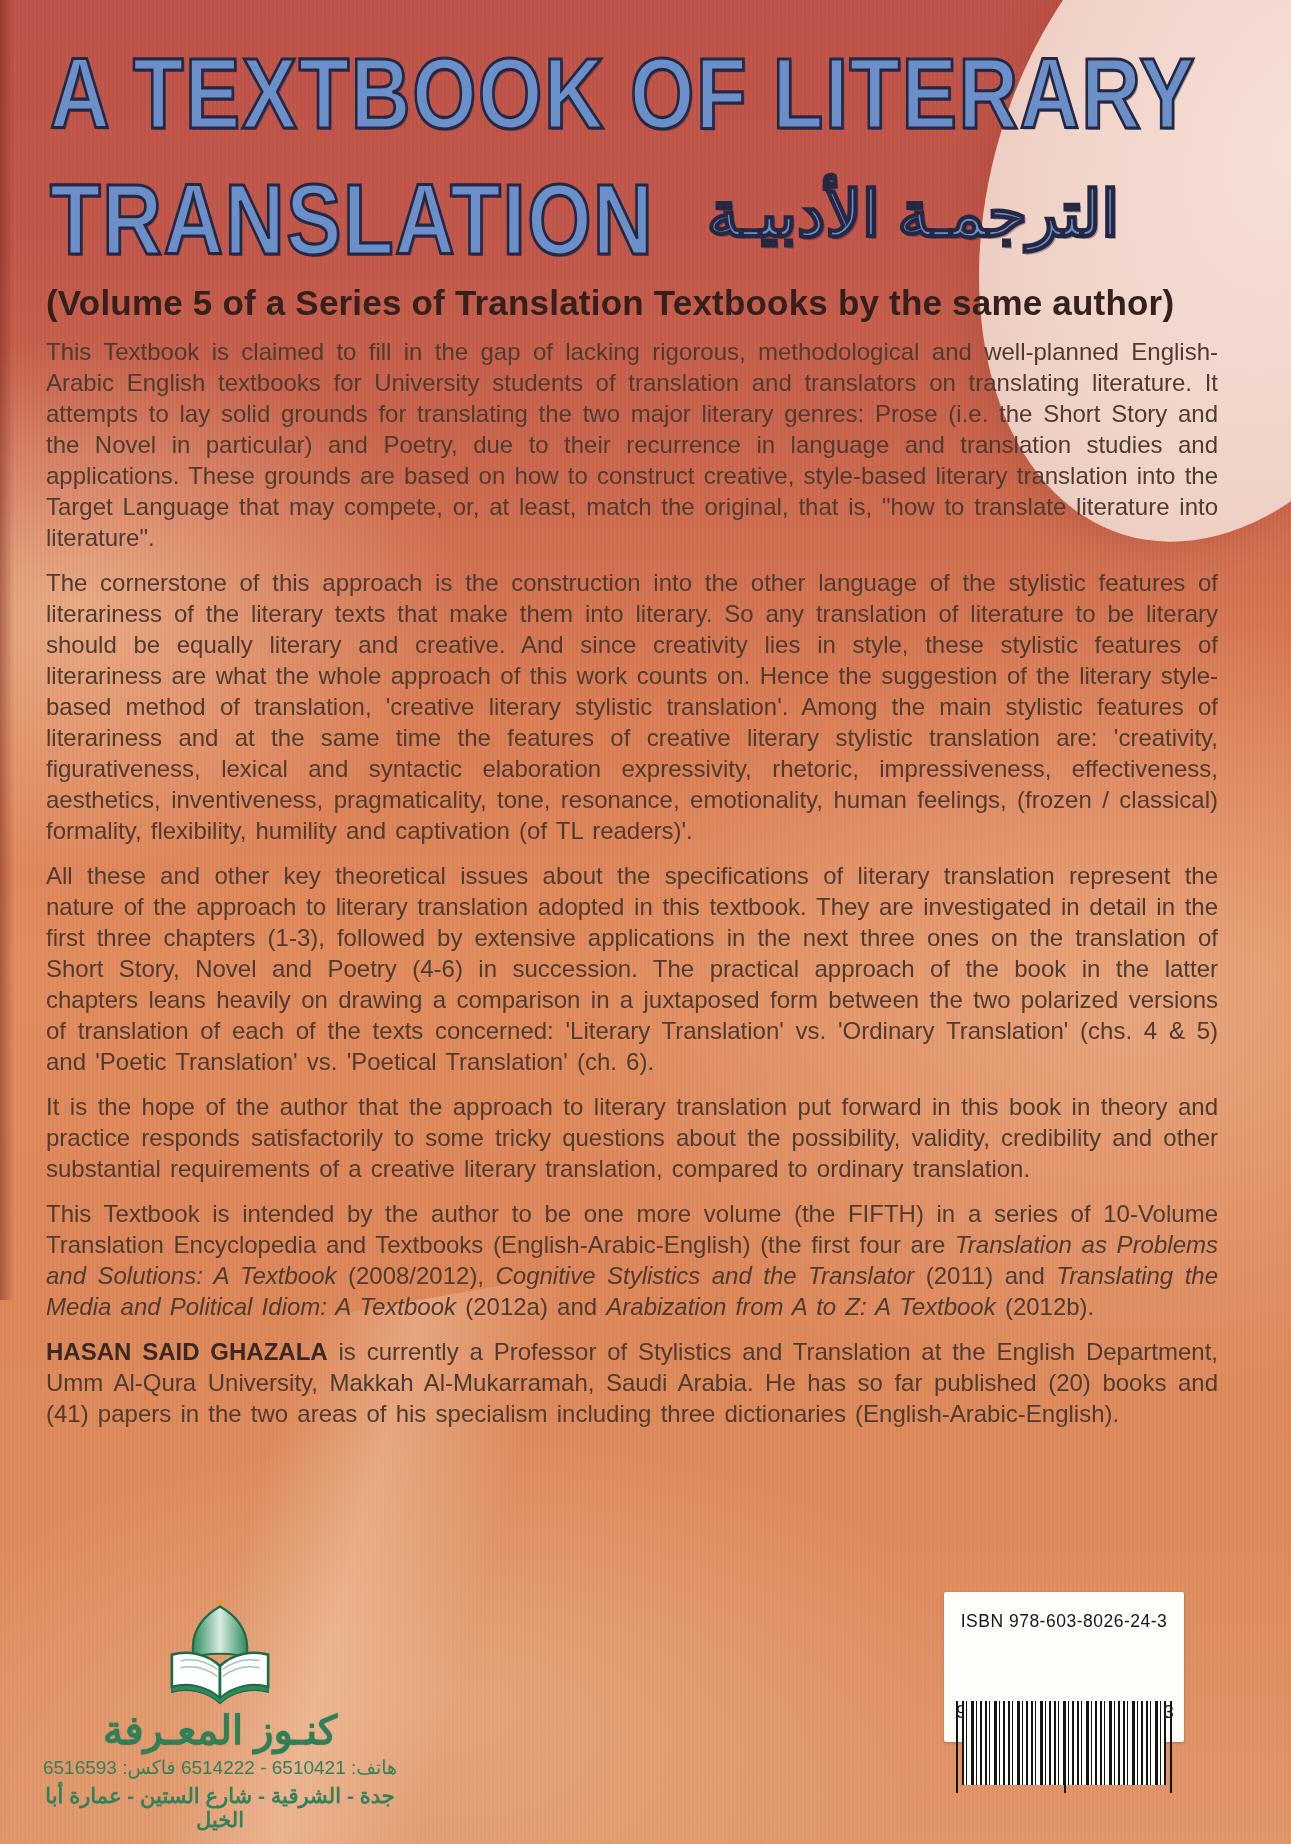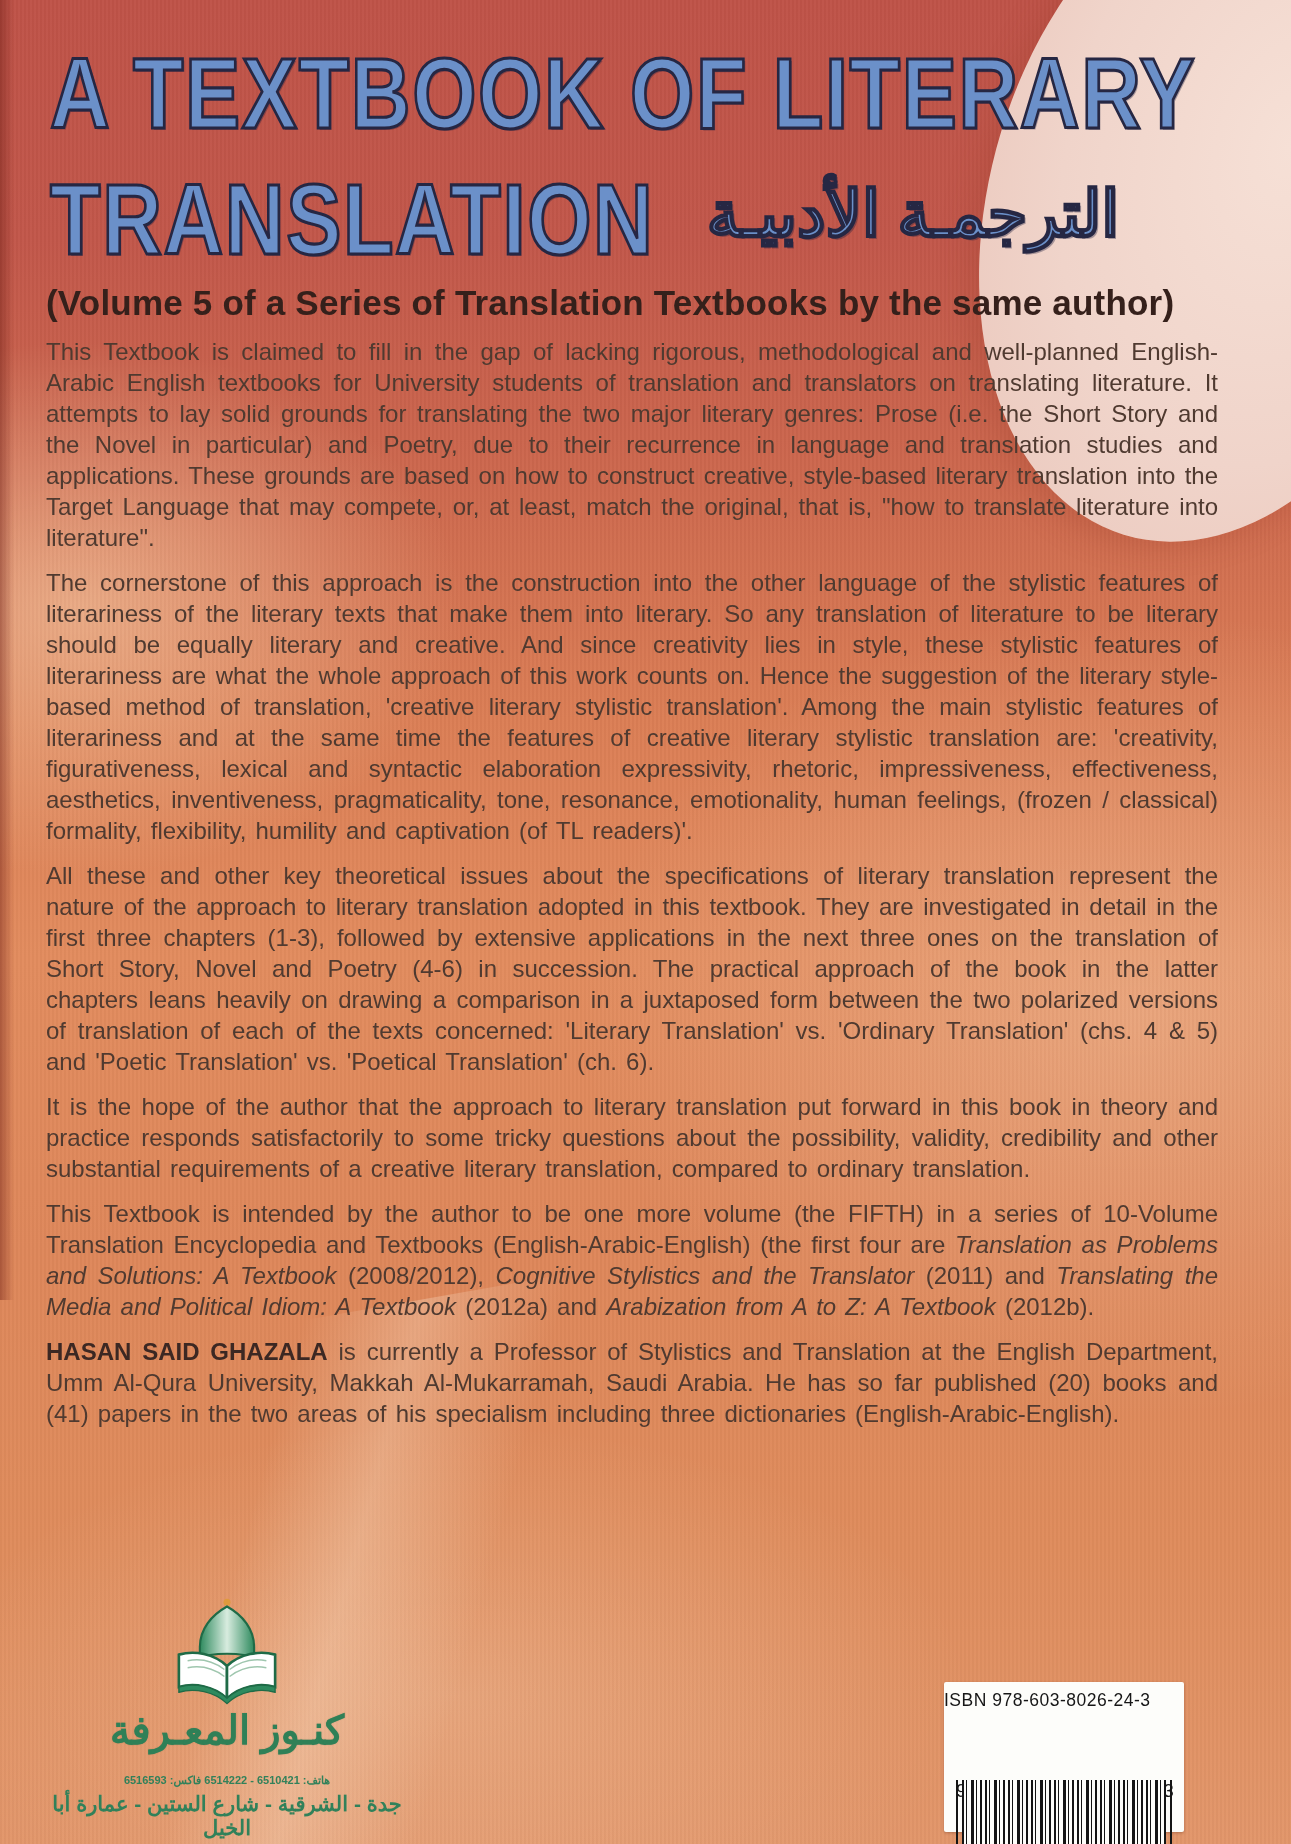--- a/index.html
+++ b/index.html
@@ -37,31 +37,31 @@
     font-size:35px; font-weight:700; color:#35201b; letter-spacing:0.2px;}
 
   
   .body-text{position:absolute; left:46px; top:336px; width:1172px;
     color:#4f3a30; font-size:24px; line-height:31px; text-align:justify; word-spacing:2.5px;}
   .body-text p{margin:0 0 14px 0;}
   .body-text .it{font-style:italic;}
   .body-text .bd{font-weight:800; color:#3c2823;}
 
   
-  .publisher{position:absolute; left:37px; top:1596px; width:380px; text-align:center; color:#2f8057;}
+  .publisher{position:absolute; left:30px; top:1596px; width:380px; text-align:center; color:#2f8057;}
   .publisher svg{display:block; margin:0 auto;}
   .publisher-name{direction:rtl; font-size:40px; font-weight:800; line-height:1; margin-top:2px;
     color:#2f8057; text-shadow:0 0 1px rgba(40,100,70,0.5);}
-  .publisher-phone{direction:rtl; font-size:11px; font-weight:700; margin-top:24px; color:#31815a;}
+  .publisher-phone{direction:rtl; font-size:19px; font-weight:400; margin-top:6px; color:#31815a;}
   .publisher-address{direction:rtl; font-size:21px; font-weight:700; margin-top:5px; color:#31815a;}
 
   
-  .barcode-box{position:absolute; left:944px; top:1682px; width:240px; height:150px;
+  .barcode-box{position:absolute; left:944px; top:1592px; width:240px; height:150px;
     background:#fdfdfa; border-radius:2px; box-shadow:0 1px 3px rgba(90,40,25,0.35);
-    text-align:left; padding-top:8px; box-sizing:border-box;}
+    text-align:center; padding-top:19px; box-sizing:border-box;}
   .isbn-label{font-size:17.5px; color:#161616; letter-spacing:0.5px; font-weight:400;}
   .bars-wrap{position:relative; margin:3px 12px 0 12px; height:92px;}
   .bars{position:absolute; left:6px; right:6px; top:0; height:84px;
     background:repeating-linear-gradient(90deg,
       #141414 0 2px, #fdfdfa 2px 4px, #141414 4px 5px, #fdfdfa 5px 9px,
       #141414 9px 12px, #fdfdfa 12px 14px, #141414 14px 15px, #fdfdfa 15px 18px,
       #141414 18px 20px, #fdfdfa 20px 23px);}
   .guard{position:absolute; top:0; width:2px; height:92px; background:#141414;}
   .guard.g1{left:0;} .guard.g2{left:50%;} .guard.g3{right:0;}
   .digits{font-size:19px; color:#161616; letter-spacing:5px; margin-top:69px; white-space:nowrap;}

